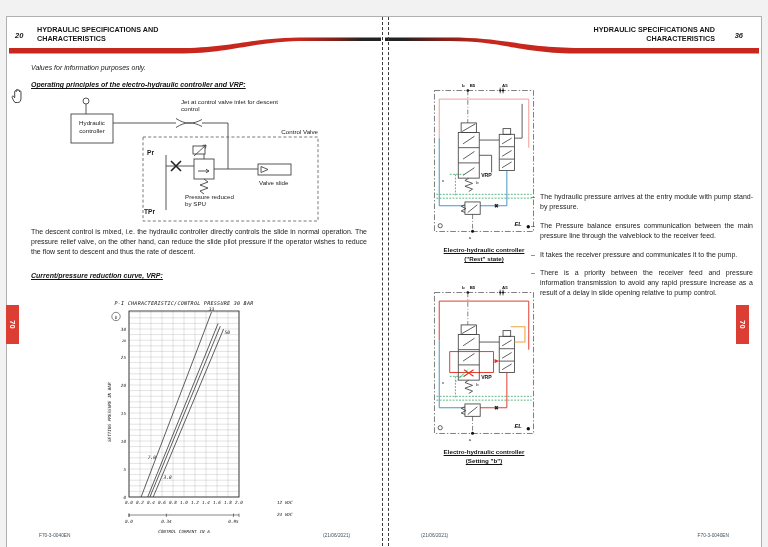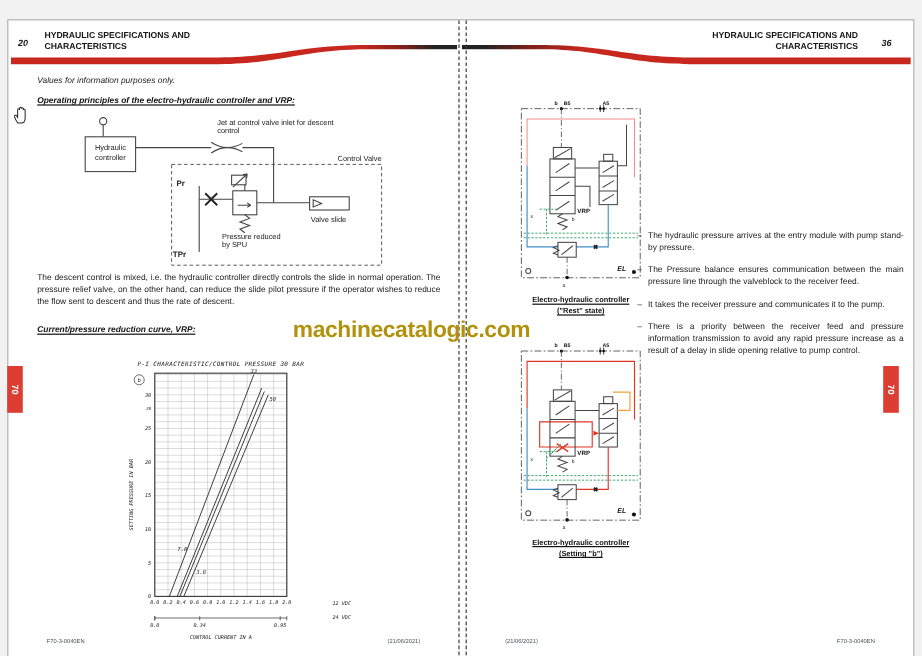--- a/index.html
+++ b/index.html
@@ -379,14 +379,13 @@
       </div>
     </div>
 
     <div class="abs footer" style="left:36px;top:516px;">(21/06/2021)</div>
     <div class="abs footer" style="right:30px;top:516px;">F70-3-0040EN</div>
     <div class="tab" style="left:351px;top:288px;">
       <span>70</span>
     </div>
   </div>
 
-  <div class="watermark">machinecatalogic.com</div>
 </div>
 
 </body></html>

